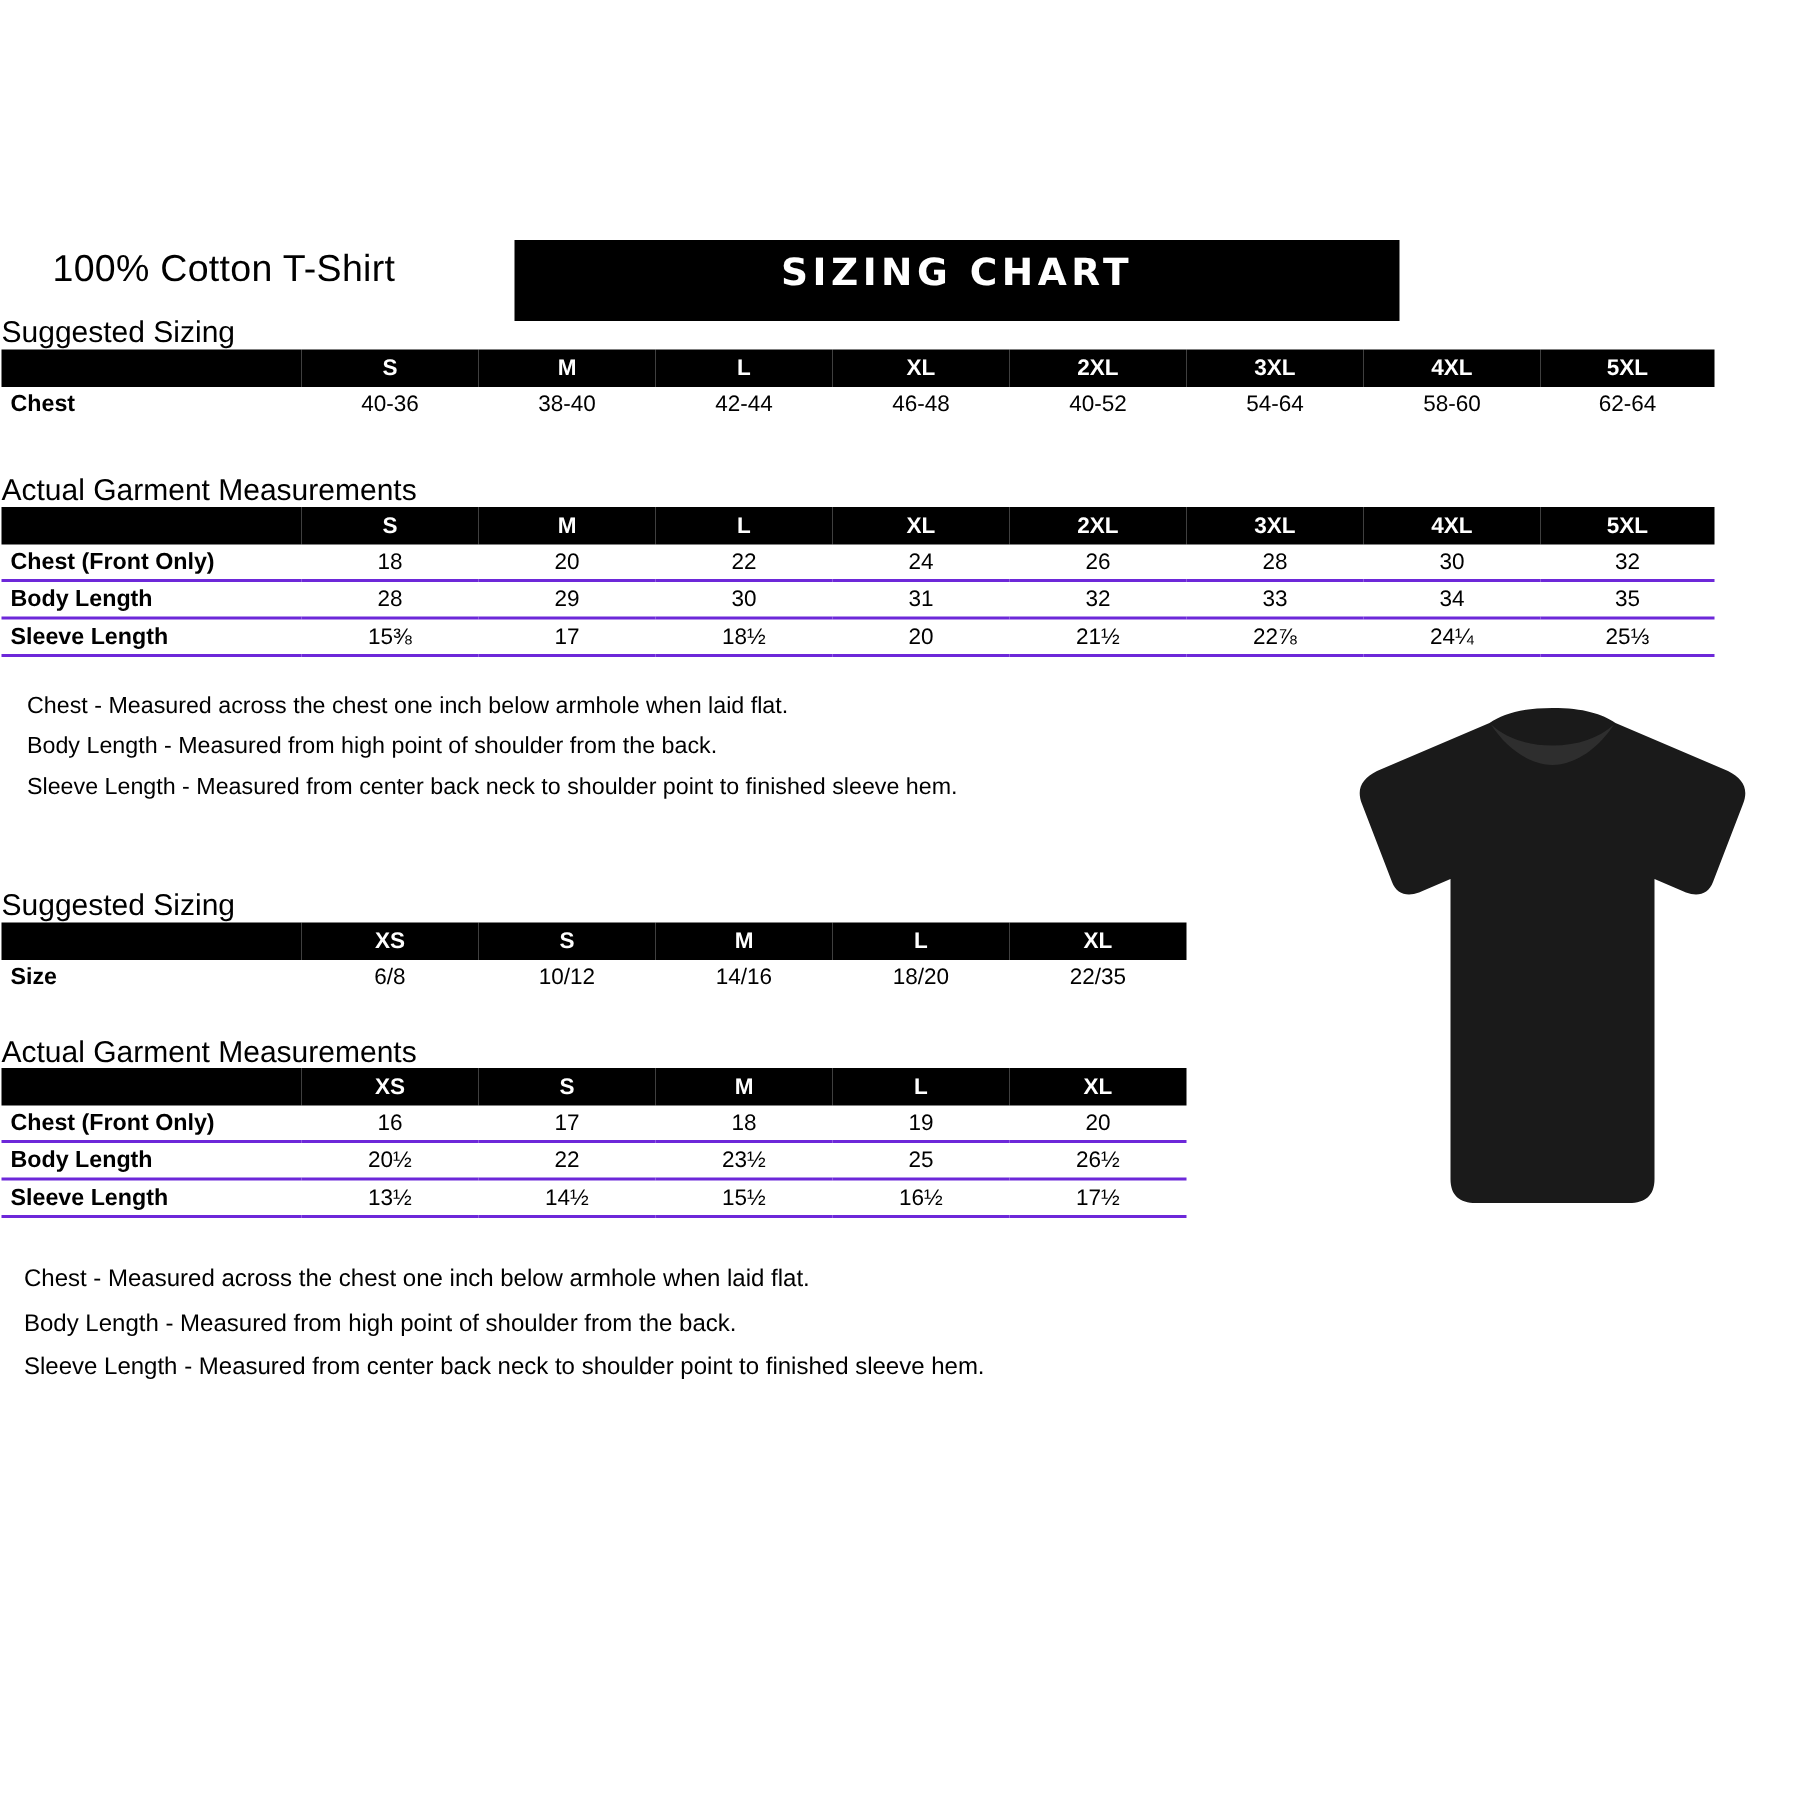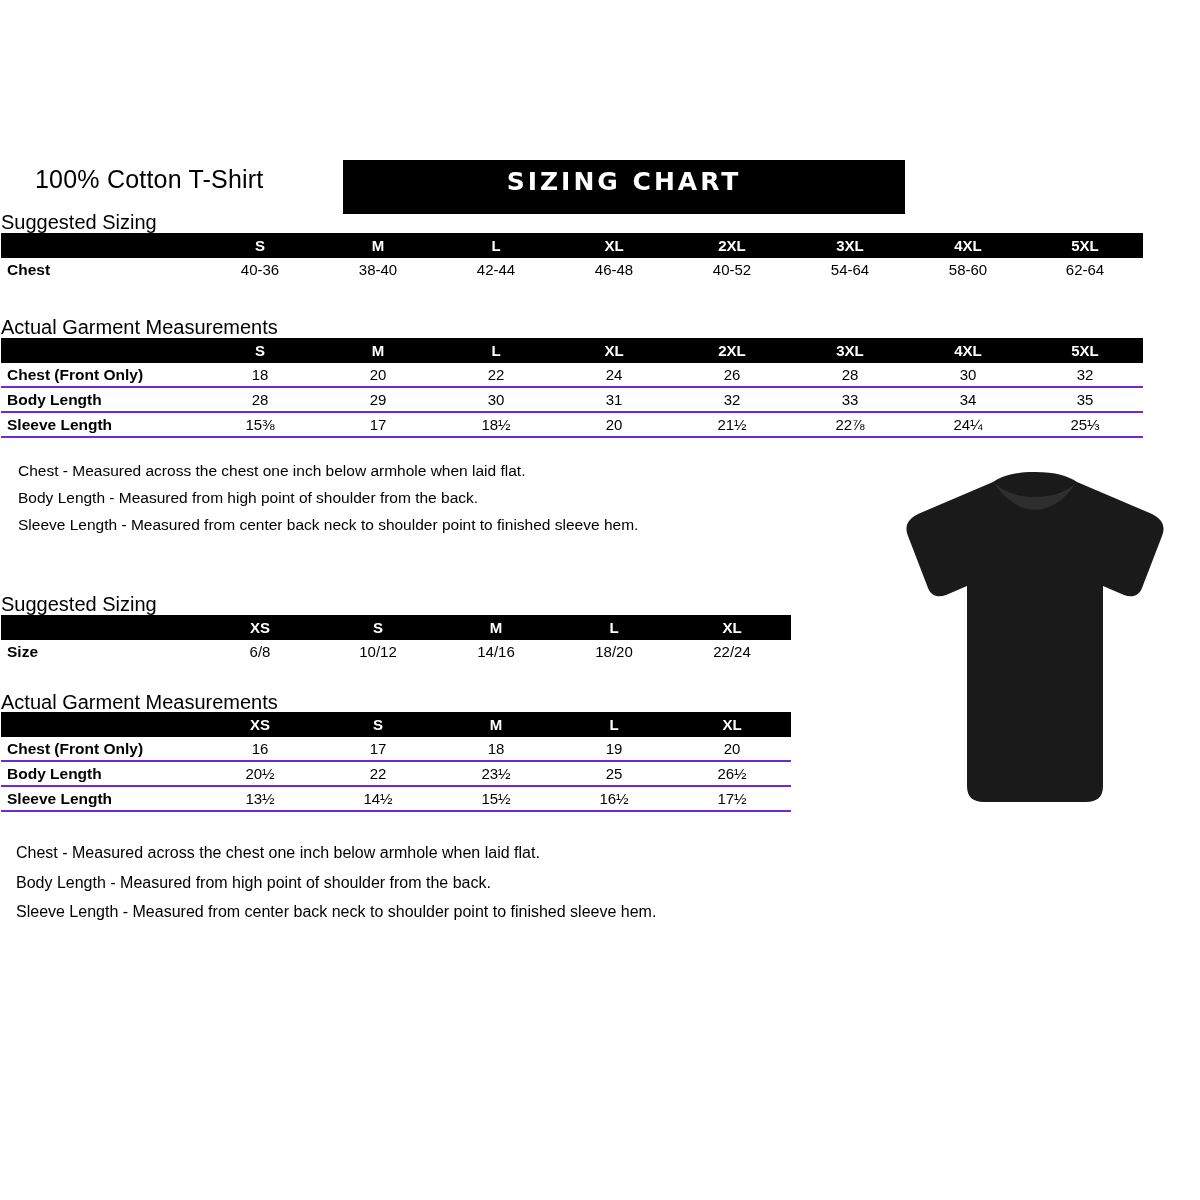--- a/index.html
+++ b/index.html
@@ -32,20 +32,21 @@
     white-space: nowrap;
     margin-left: 25px;
   }
   .sizing-chart-banner {
     position: absolute;
     left: 343px;
     top: 160px;
     width: 562px;
     height: 54px;
     background: #000000;
+    padding-left: 28px;
   }
   .sizing-chart-banner .txt {
     position: absolute;
     left: 0; right: 0;
     top: 7px;
     text-align: center;
     color: #ffffff;
     font-size: 25px;
     font-weight: 700;
     letter-spacing: 3px;
@@ -288,21 +289,21 @@
         <td>M</td>
         <td>L</td>
         <td>XL</td>
       </tr>
       <tr>
         <td class="rowlbl">Size</td>
         <td class="val">6/8</td>
         <td class="val">10/12</td>
         <td class="val">14/16</td>
         <td class="val">18/20</td>
-        <td class="val">22/24</td>
+        <td class="val">22/35</td>
       </tr>
     </tbody>
   </table>
 
   <div class="sub-label" style="top:691px;">Actual Garment Measurements</div>
   <table class="tbl" id="youth-actual">
     <colgroup>
       <col style="width:200px">
         <col style="width:118px">
         <col style="width:118px">

